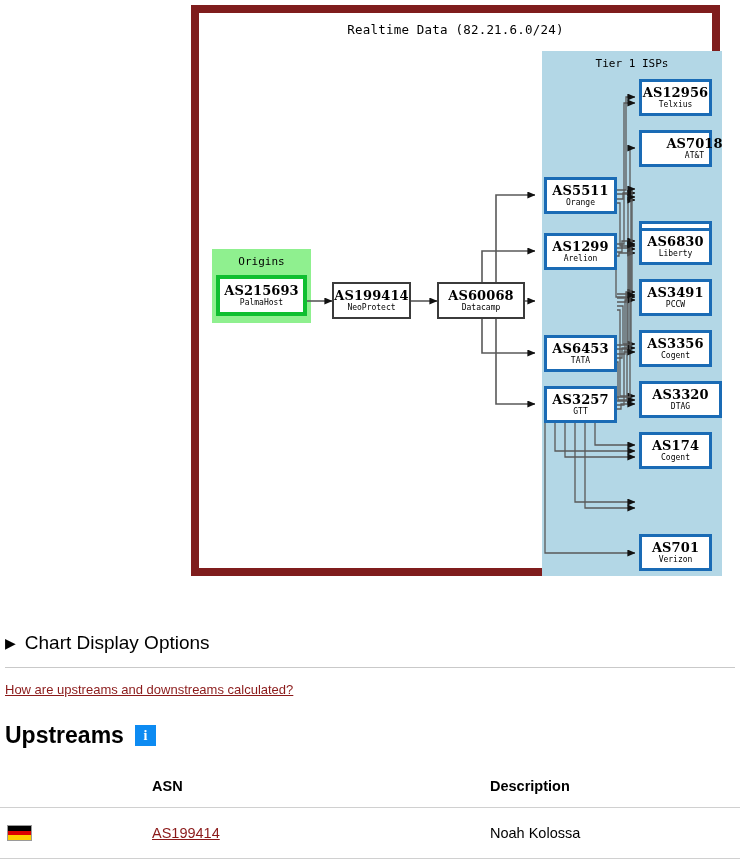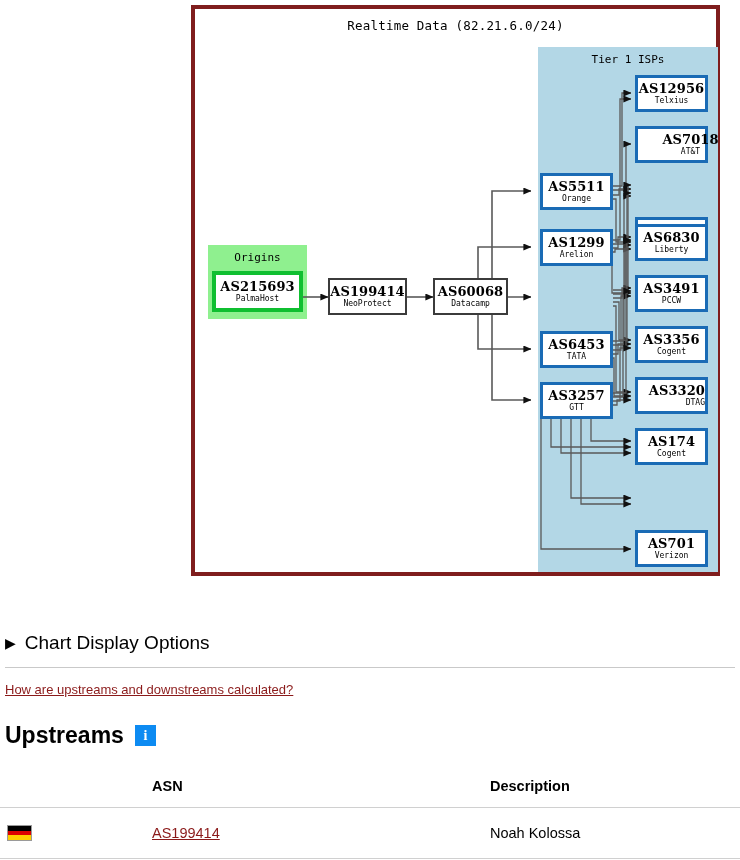--- a/index.html
+++ b/index.html
@@ -4,21 +4,21 @@
 <style>
   html,body{margin:0;padding:0;}
   body{
     width:740px;height:860px;background:#ffffff;
     font-family:"Liberation Sans",sans-serif;
     color:#000;overflow:hidden;
   }
   
   #chart-frame{
     position:absolute;left:191px;top:5px;width:529px;height:571px;
-    border:4px solid #7f1d1d;background:#fff;box-sizing:border-box;
+    border:8px solid #7f1d1d;background:#fff;box-sizing:border-box;
   }
   #chart-title{
     position:absolute;left:0;top:9px;width:100%;text-align:center;
     font-family:"DejaVu Sans Mono","Liberation Mono",monospace;
     font-size:12.5px;letter-spacing:.2px;color:#000;
   }
   
   .group-panel{position:absolute;box-sizing:border-box;}
   #tier1-panel{
     left:343px;top:38px;width:180px;height:525px;
@@ -176,21 +176,21 @@
 
   <div class="node origin" style="left:17px;top:262px;width:91px;height:41px;">
     <div class="asn">AS215693</div>
     <div class="org">PalmaHost</div>
   </div>
 
   <div class="node plain" style="left:133px;top:269px;width:79px;height:37px;">
     <div class="asn">AS199414</div>
     <div class="org">NeoProtect</div>
   </div>
-  <div class="node plain" style="left:238px;top:269px;width:75px;height:37px;">
+  <div class="node plain" style="left:238px;top:269px;width:88px;height:37px;">
     <div class="asn">AS60068</div>
     <div class="org">Datacamp</div>
   </div>
 
   <div class="node tier1" style="left:345px;top:164px;width:73px;height:37px;">
     <div class="asn">AS5511</div>
     <div class="org">Orange</div>
   </div>
   <div class="node tier1" style="left:345px;top:220px;width:73px;height:37px;">
     <div class="asn">AS1299</div>
@@ -222,21 +222,21 @@
     <div class="org">Liberty</div>
   </div>
   <div class="node tier1" style="left:440px;top:266px;width:73px;height:37px;">
     <div class="asn">AS3491</div>
     <div class="org">PCCW</div>
   </div>
   <div class="node tier1" style="left:440px;top:317px;width:73px;height:37px;">
     <div class="asn">AS3356</div>
     <div class="org">Cogent</div>
   </div>
-  <div class="node tier1" style="left:440px;top:368px;width:73px;height:37px;align-items:flex-end;">
+  <div class="node tier1" style="left:440px;top:368px;width:83px;height:37px;">
     <div class="asn">AS3320</div>
     <div class="org">DTAG</div>
   </div>
   <div class="node tier1" style="left:440px;top:419px;width:73px;height:37px;">
     <div class="asn">AS174</div>
     <div class="org">Cogent</div>
   </div>
   <div class="node tier1" style="left:440px;top:521px;width:73px;height:37px;">
     <div class="asn">AS701</div>
     <div class="org">Verizon</div>

